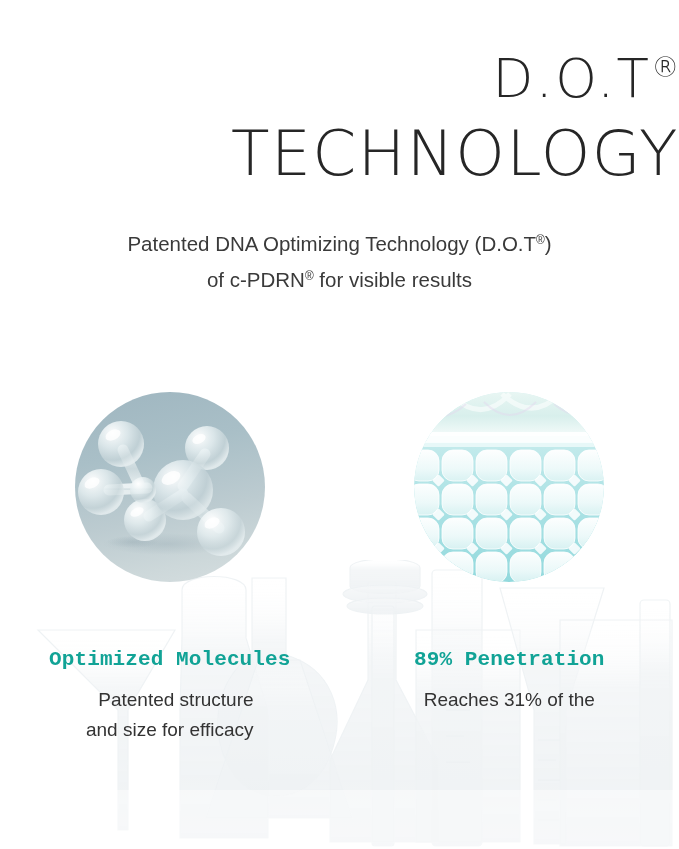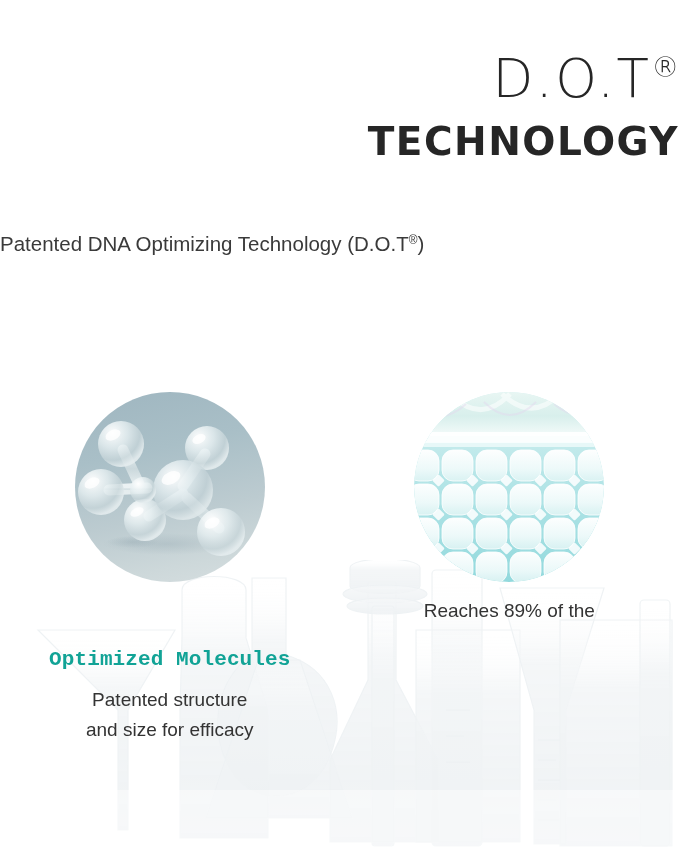--- a/index.html
+++ b/index.html
@@ -43,36 +43,36 @@
     font-weight: 300;
     color: #262626;
     line-height: 1.0;
     white-space: nowrap;
   }
   .title-line-1 {
     font-size: 53px;
     letter-spacing: 2.5px;
   }
   .title-line-2 {
-    font-size: 39px;
+    font-size: 63px;
     letter-spacing: 1.5px;
     margin-top: 17px;
-    font-weight: bold;
   }
   .reg-big {
     font-size: 0.52em;
     vertical-align: 0.72em;
     letter-spacing: 0;
   }
 
   
   .subtitle {
     position: absolute;
     left: 0; top: 224px;
     width: 679px;
+    text-align: center;
     z-index: 3;
   }
   .subtitle-line {
     font-family: "Liberation Sans", sans-serif;
     font-size: 20.5px;
     color: #3a3a3a;
     line-height: 32px;
     white-space: nowrap;
     font-weight: 400;
   }
@@ -120,21 +120,21 @@
     font-family: Liberation Mono, monospace;
     font-size: 21px;
     font-weight: 700;
     color: #11a396;
     letter-spacing: 0.1px;
     white-space: nowrap;
   }
 
   .feature-body {
     margin-top: 14px;
-    text-align: center;
+    text-align: right;
   }
   .feature-body .b-line {
     font-family: "Liberation Sans", sans-serif;
     font-size: 19px;
     color: #333333;
     line-height: 30px;
     white-space: nowrap;
   }
 </style>
 </head>
@@ -202,20 +202,23 @@
   <div class="title-block">
     <div class="title-line title-line-1">
       <span>D.O.T</span><span class="reg-big">®</span>
     </div>
     <div class="title-line title-line-2">TECHNOLOGY</div>
   </div>
 
   <div class="subtitle">
     <div class="subtitle-line">
       <span>Patented DNA Optimizing Technology (D.O.T</span><span class="reg-sm">®</span><span>)</span>
+    </div>
+    <div class="subtitle-line">
+      <span>of c-PDRN</span><span class="reg-sm">®</span><span> for visible results</span>
     </div>
   </div>
 
   <div class="features">
 
     <div class="feature">
 
       <div class="circle circle-molecule">
         <svg width="190" height="190" viewBox="0 0 190 190" xmlns="http://www.w3.org/2000/svg">
           <defs>
@@ -372,20 +375,21 @@
               <path d="M70 10 Q 96 36 122 10"></path>
               <path d="M140 12 Q 166 34 192 12"></path>
             </g>
 
             <rect x="-10" y="40" width="210" height="11" fill="#ffffff" opacity="0.92"></rect>
             <rect x="-10" y="50" width="210" height="5" fill="#f6fdfd" opacity="0.7"></rect>
           </g>
         </svg>
       </div>
 
+      <div class="feature-title">89% Penetration</div>
 
       <div class="feature-body">
-        <div class="b-line">Reaches 89% of the</div>
+        <div class="b-line">Reaches 31% of the</div>
       </div>
     </div>
 
   </div>
 </div>
 
 </body></html>

